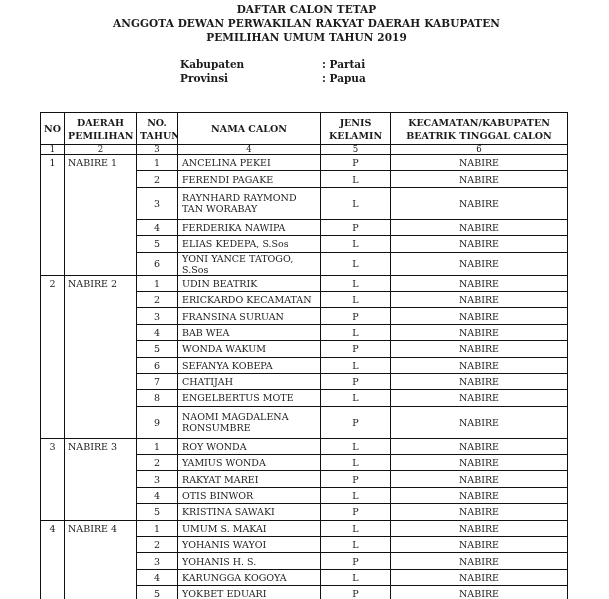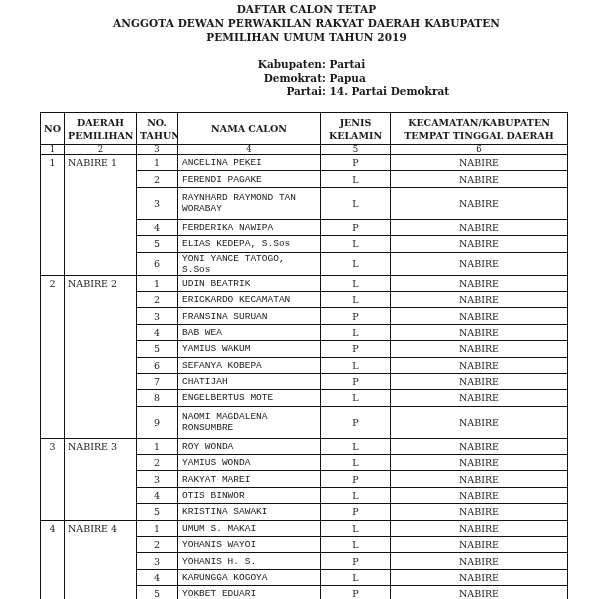--- a/index.html
+++ b/index.html
@@ -3,70 +3,67 @@
 <meta charset="utf-8">
 <style>
   html, body { margin: 0; padding: 0; background: #ffffff; }
   body { width: 609px; height: 599px; overflow: hidden; position: relative;
          font-family: "DejaVu Serif", "Liberation Serif", serif; color: #1a1a1a; }
   .title { position: absolute; left: 2px; width: 609px; text-align: center;
            font-weight: bold; font-size: 10.5px; letter-spacing: 0.1px; }
   .t1 { top: 3px; } .t2 { top: 17px; } .t3 { top: 31px; }
   .meta { position: absolute; left: 180px; top: 58px; font-weight: bold; font-size: 10.5px; }
   .meta-row { height: 13.5px; line-height: 13.5px; position: relative; white-space: nowrap; }
-  .meta-label { display: inline-block; width: 142px; text-align: right; }
+  .meta-label { display: inline-block; width: 142px; }
   table { position: absolute; left: 40px; top: 112px; border-collapse: collapse;
           table-layout: fixed; width: 527px; font-size: 9.5px; }
   td, th { border: 1.3px solid #111; padding: 0 3px; vertical-align: middle; overflow: hidden; }
   th { font-weight: bold; text-align: center; font-size: 9.5px; line-height: 13px; height: 31px; }
   tr.nums td { text-align: center; height: 9px; line-height: 9px; font-size: 8.5px; padding: 0; }
   td { height: 15.4px; line-height: 11px; }
   td.c { text-align: center; }
   td.top { vertical-align: top; padding-top: 2px; }
   td.tall { height: 31px; }
-  td.name { padding-left: 4px; font-family: Liberation Mono, monospace; }
+  td.name { padding-left: 4px; }
   col.c1 { width: 24px; } col.c2 { width: 72px; } col.c3 { width: 41px; }
   col.c4 { width: 143px; } col.c5 { width: 70px; } col.c6 { width: 177px; }
 </style>
 </head>
 <body>
 
 <div class="title t1">DAFTAR CALON TETAP</div>
 <div class="title t2">ANGGOTA DEWAN PERWAKILAN RAKYAT DAERAH KABUPATEN</div>
 <div class="title t3">PEMILIHAN UMUM TAHUN 2019</div>
 
 <div class="meta">
   <div class="meta-row">
     <span class="meta-label">Kabupaten</span><span>: Partai</span>
   </div>
   <div class="meta-row">
-    <span class="meta-label">Demokrat</span><span>: Papua</span>
-  </div>
-  <div class="meta-row">
-    <span class="meta-label">Partai</span><span>: 14. Partai Demokrat</span>
+    <span class="meta-label">Provinsi</span><span>: Papua</span>
   </div>
 </div>
 
 <table>
   <colgroup>
     <col class="c1">
       <col class="c2">
       <col class="c3">
       <col class="c4">
       <col class="c5">
       <col class="c6">
   </colgroup>
   <thead>
     <tr>
       <th>NO</th>
       <th>DAERAH PEMILIHAN</th>
       <th>NO. TAHUN</th>
       <th>NAMA CALON</th>
       <th>JENIS KELAMIN</th>
-      <th>KECAMATAN/KABUPATEN TEMPAT TINGGAL DAERAH</th>
+      <th>KECAMATAN/KABUPATEN BEATRIK TINGGAL CALON</th>
     </tr>
     <tr class="nums">
       <td>1</td>
       <td>2</td>
       <td>3</td>
       <td>4</td>
       <td>5</td>
       <td>6</td>
     </tr>
   </thead>
@@ -130,21 +127,21 @@
         <td class="c">NABIRE</td>
       </tr>
       <tr>
         <td class="c">4</td>
         <td class="name">BAB WEA</td>
         <td class="c">L</td>
         <td class="c">NABIRE</td>
       </tr>
       <tr>
         <td class="c">5</td>
-        <td class="name">YAMIUS WAKUM</td>
+        <td class="name">WONDA WAKUM</td>
         <td class="c">P</td>
         <td class="c">NABIRE</td>
       </tr>
       <tr>
         <td class="c">6</td>
         <td class="name">SEFANYA KOBEPA</td>
         <td class="c">L</td>
         <td class="c">NABIRE</td>
       </tr>
       <tr>

